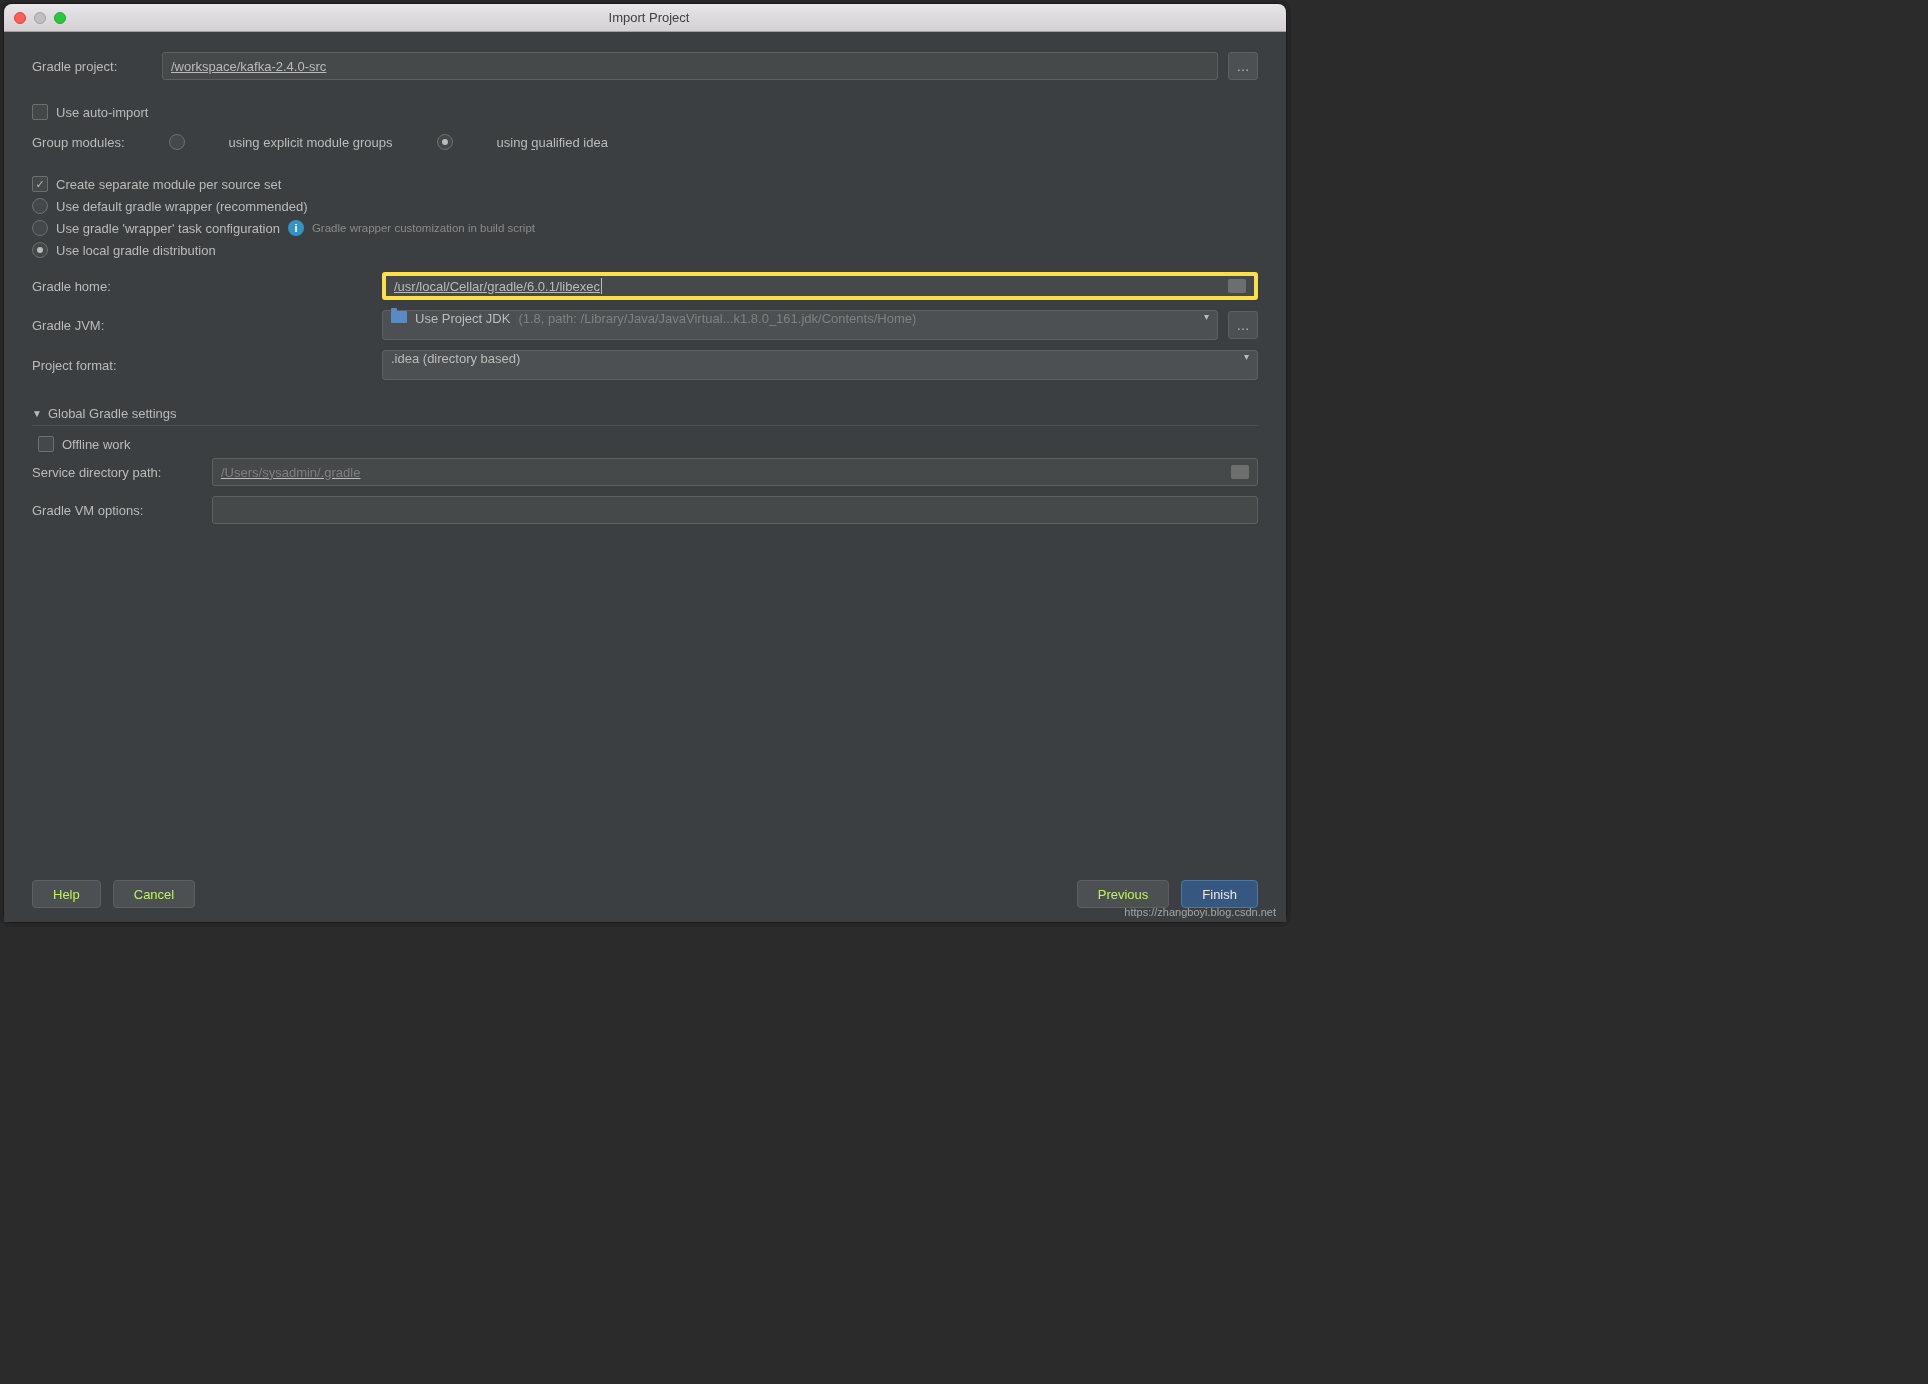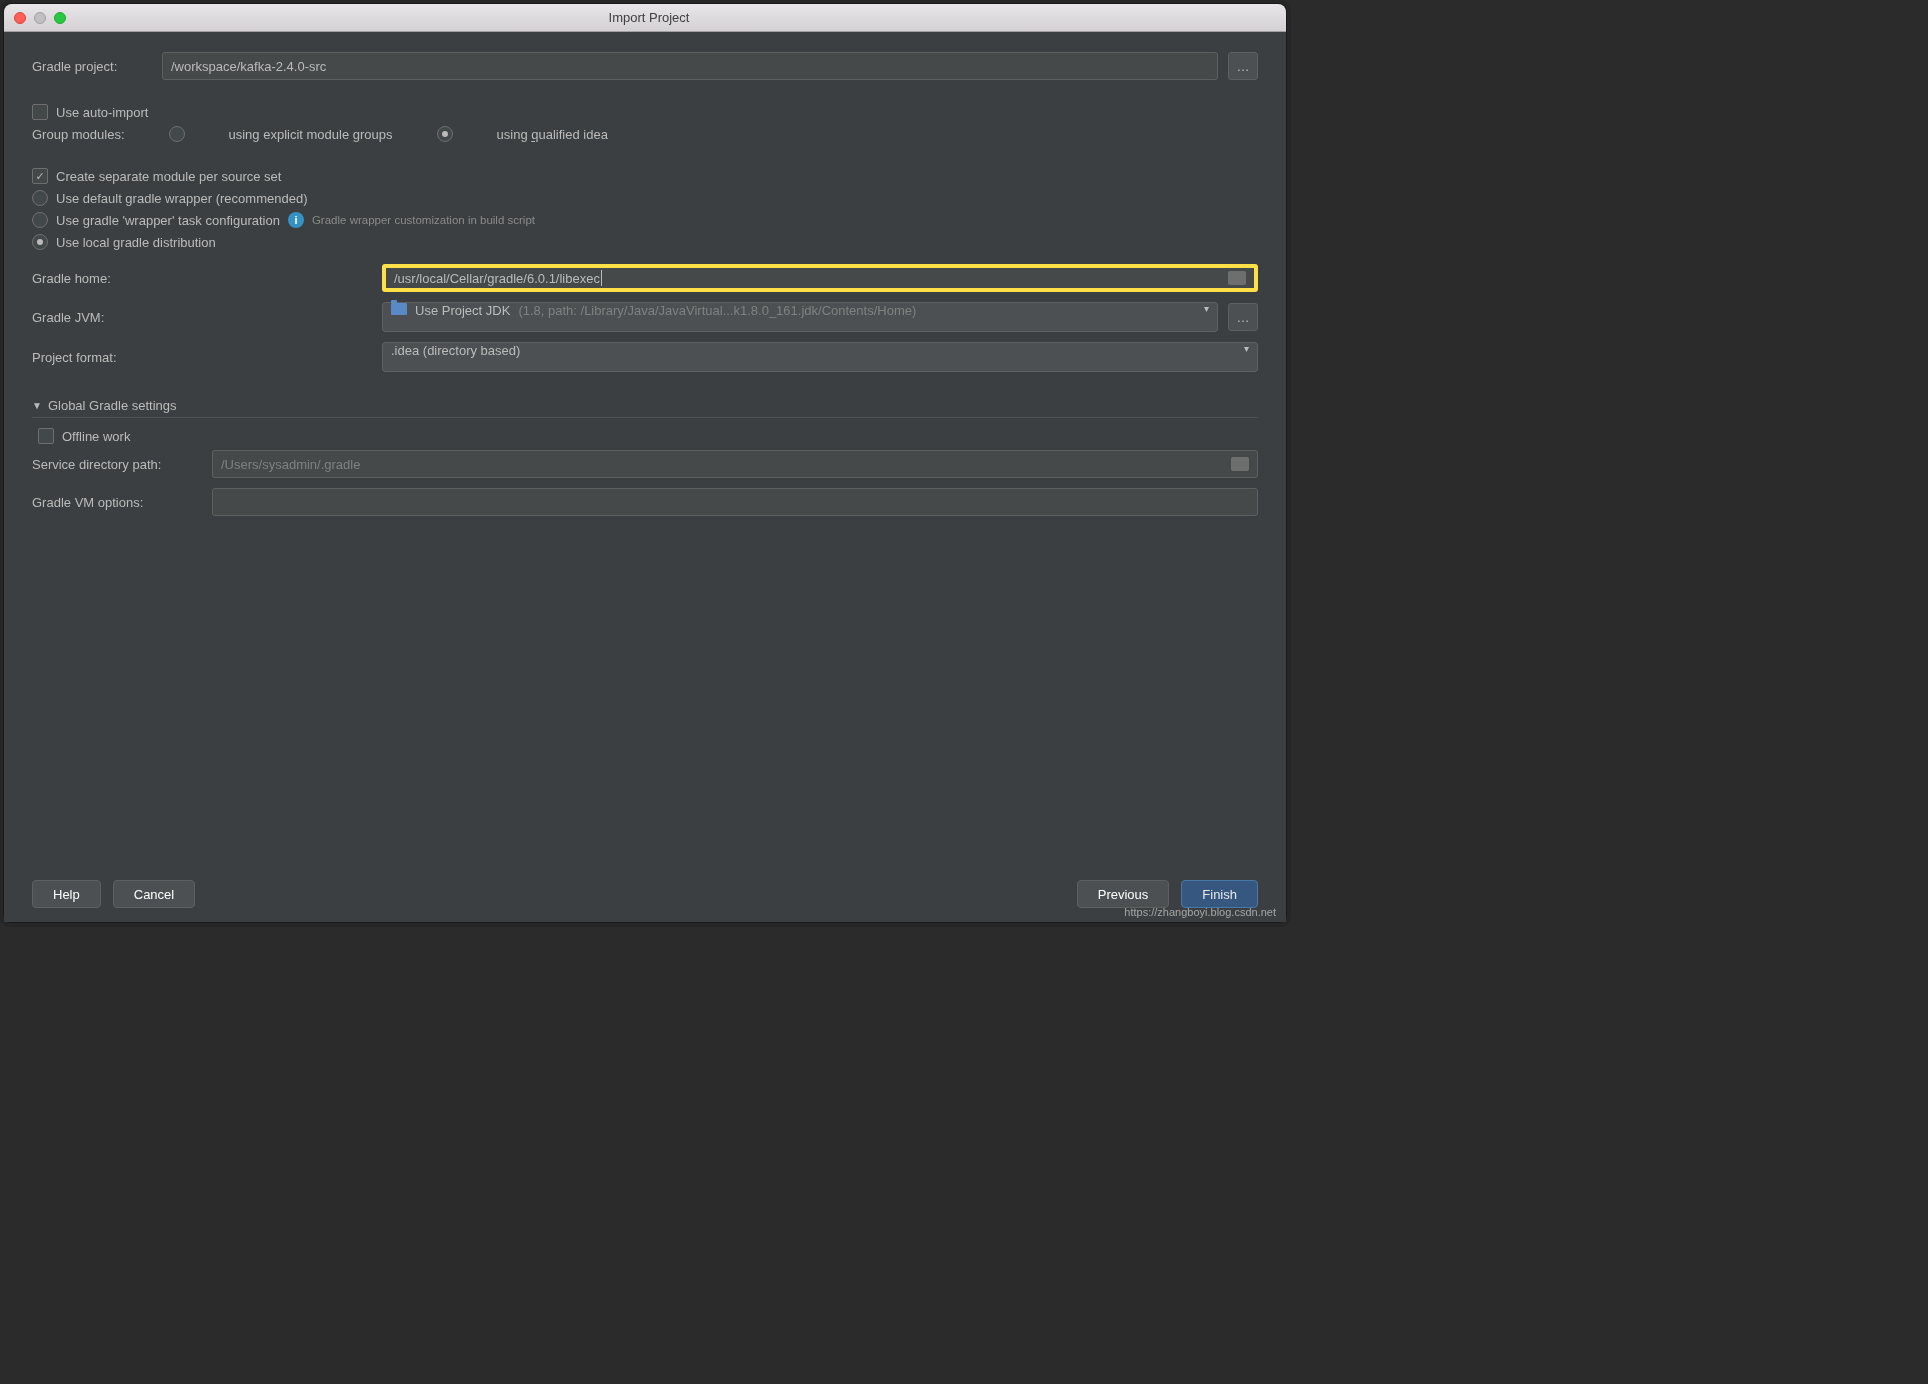--- a/index.html
+++ b/index.html
@@ -35,21 +35,21 @@
 .dot.red{background:#ff5f57;border:0.5px solid #e24238;}
 .dot.yellow{background:#c0c0c0;border:0.5px solid #a0a0a0;}
 .dot.green{background:#28c840;border:0.5px solid #1fa82f;}
 .title{ position:absolute; left:8px; right:0; text-align:center; font-size:13px; color:#404040; font-weight:400;}
 .body { flex:1; background:#3c3f41; padding:20px 28px 0 28px; color:#bbbbbb; font-size:13px; display:flex; flex-direction:column; }
 .row { display:flex; align-items:center; margin-bottom:10px; gap:10px; }
 .label { color:#bbbbbb; font-size:13px; min-width:120px; }
 .input-text {
   flex:1; height:28px; background:#45494a; border:1px solid #5e6060;
   border-radius:3px; color:#bbbbbb; padding:0 8px; font-size:13px;
-  display:flex; align-items:center;
+  display:flex; align-items:center;text-decoration:underline;
 }
 .input-text.focused { border:4px solid #fde047; background:#45494a; position:relative; }
 .icon-btn {
   width:30px;height:28px;background:#4c5052;border:1px solid #5e6060;border-radius:3px;
   display:flex;align-items:center;justify-content:center;color:#bbb;cursor:pointer;
 }
 .checkbox-row, .radio-row { display:flex; align-items:center; gap:8px; margin-bottom:6px; }
 .checkbox {
   width:16px;height:16px;border:1px solid #6e6e6e;border-radius:2px;background:#43494a;
   display:flex;align-items:center;justify-content:center;font-size:11px;color:#bbbbbb;
@@ -70,21 +70,21 @@
 .info-icon{width:16px;height:16px;border-radius:50%;background:#3592c4;color:#fff;display:flex;align-items:center;justify-content:center;font-size:11px;font-weight:bold;}
 .hint{color:#8a8a8a;font-size:11.5px;}
 .folder-icon{width:16px;height:12px;background:#5a8ac6;border-radius:1px;position:relative;display:inline-block;}
 .folder-icon::before{content:"";position:absolute;top:-3px;left:0;width:6px;height:3px;background:#5a8ac6;border-radius:1px 1px 0 0;}
 .folder-mini{width:18px;height:14px;opacity:0.6;background:#888;border-radius:2px;margin-left:auto;}
 .jdk-gray{color:#808080;}
 .underline{text-decoration:underline;text-underline-offset:2px;}
 .sect-header{display:flex;align-items:center;gap:6px;margin:16px 0 10px 0;border-bottom:1px solid #4f5254;padding-bottom:4px;}
 .triangle{font-size:10px;color:#bbbbbb;}
 .footer{margin-top:auto;display:flex;align-items:center;padding:12px 0 14px 0;gap:12px;}
-.btn{height:28px;padding:0 20px;background:#4c5052;border:1px solid #5e6060;border-radius:4px;color:#ffffff;font-size:13px;display:flex;align-items:center;justify-content:center;cursor:pointer;}
+.btn{height:28px;padding:0 20px;background:#4c5052;border:1px solid #5e6060;border-radius:4px;color:#bef264;font-size:13px;display:flex;align-items:center;justify-content:center;cursor:pointer;}
 .btn.primary{background:#365880;border-color:#4a78a4;color:#e8e8e8;}
 .footer-spacer{flex:1;}
 .watermark{position:absolute;bottom:4px;right:10px;color:#b0b0b0;font-size:11px;opacity:0.9;}
 .placeholder{color:#808080;}
 .caret{display:inline-block;width:1px;height:16px;background:#bbb;margin-left:1px;vertical-align:middle;}
 .field-label-col{min-width:340px;}
 .lbl-wide{min-width:170px;}
 </style>
 </head>
 <body>
@@ -109,21 +109,21 @@
       <div class="icon-btn">…</div>
     </div>
 
     <div class="spacer-v"></div>
 
     <div class="checkbox-row">
       <div class="checkbox"></div>
       <span>Use auto-import</span>
     </div>
 
-    <div class="group-inline" style="gap:44px;">
+    <div class="group-inline" style="margin-top:8px;gap:44px;">
       <span>Group modules:</span>
       <div class="radio"></div>
       <span><span>using explicit module </span><span class="underline">g</span><span>roups</span></span>
       <div class="radio selected"></div>
       <span><span>using </span><span class="underline">q</span><span>ualified idea</span></span>
     </div>
 
     <div class="spacer-v"></div>
 
     <div class="checkbox-row">

